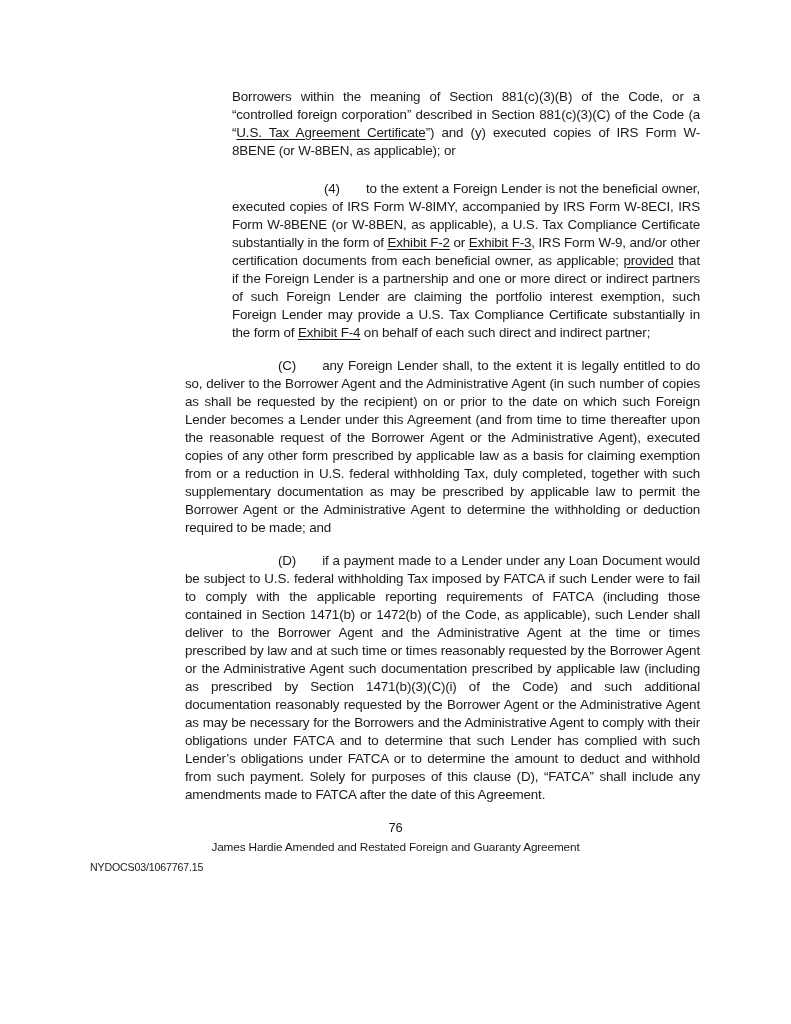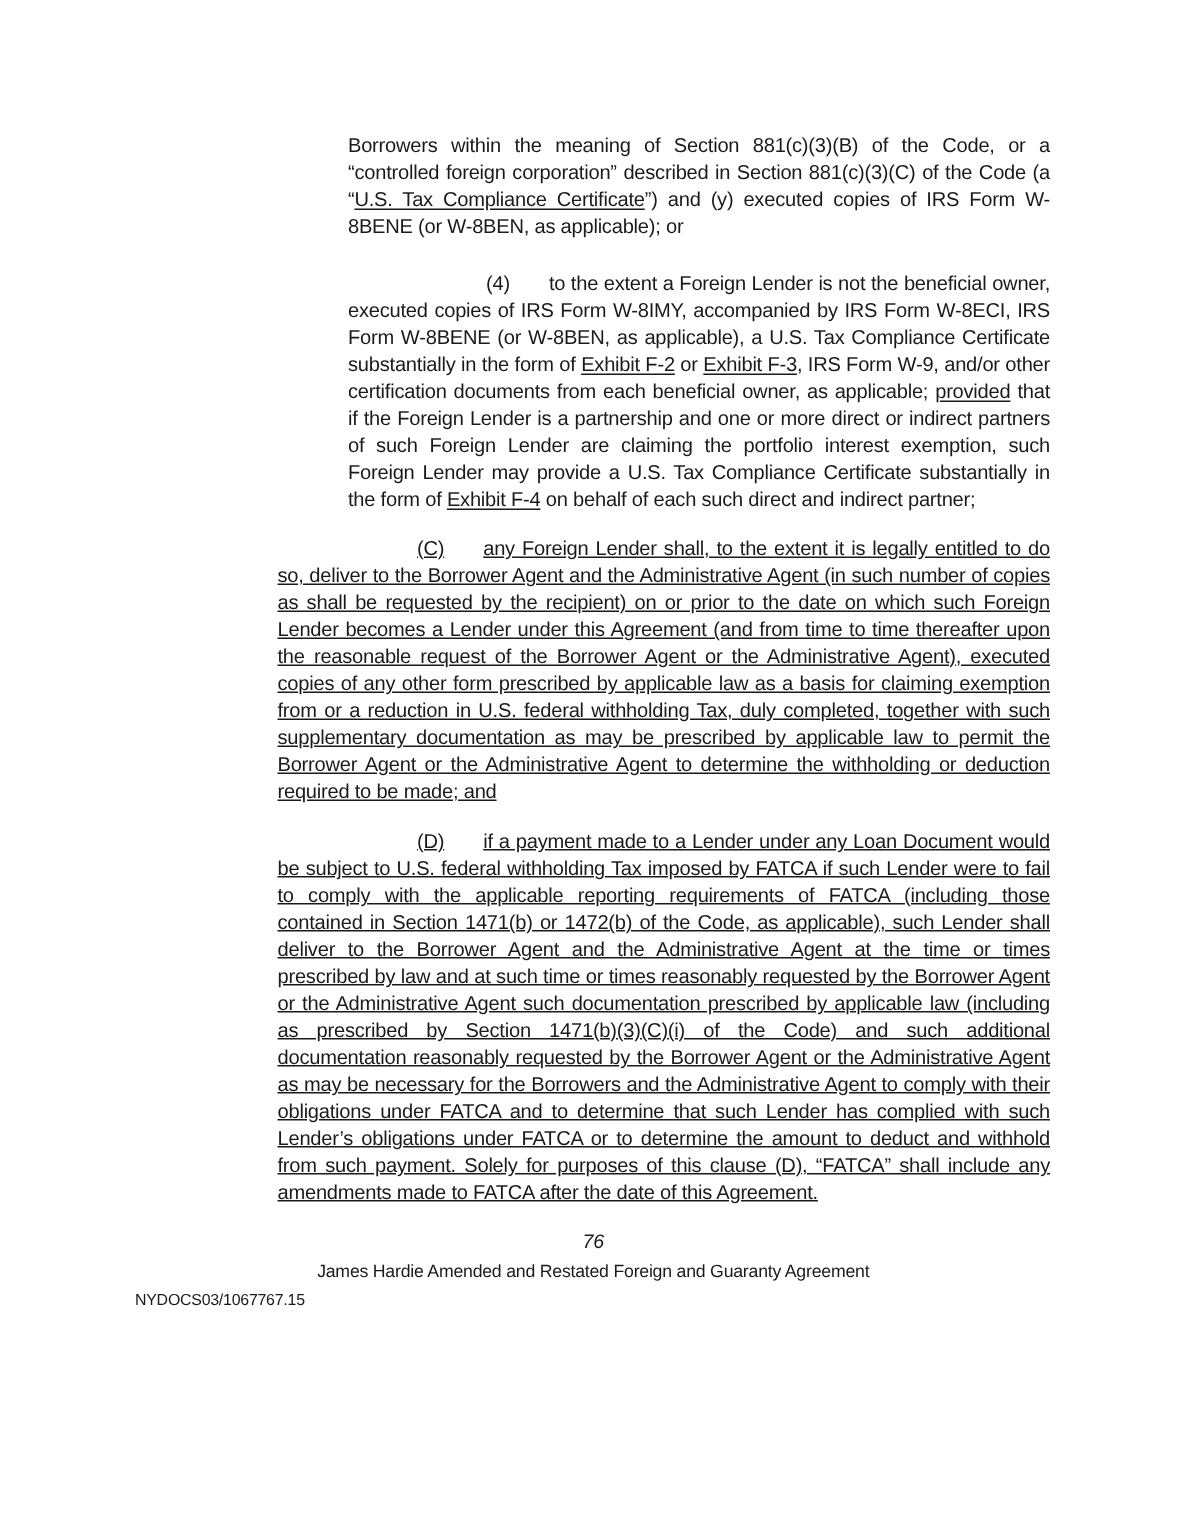--- a/index.html
+++ b/index.html
@@ -23,53 +23,52 @@
   }
   .para {
     text-align: justify;
     margin: 0 0 15px 0;
   }
   
   .p-l3 { margin-left: 232px; width: 468px; }
   .p-l2 { margin-left: 185px; width: 515px; }
   .p-l1 { margin-left: 140px; width: 560px; }
   .p-l3.fi { text-indent: 92px; margin-top: 20px; }
-  .p-l2.fi { text-indent: 93px; text-decoration: underline; }
+  .p-l2.fi { text-indent: 93px; }
   .p-l1.fi { text-indent: 88px; }
   .tab {
     display: inline-block;
     text-indent: 0;
   }
   .u {
     text-decoration: underline;
     text-underline-offset: 2px;
   }
   .footer-pagenum {
     margin-top: 8px;
     text-align: center;
     font-size: 13px;
-    font-style: italic;
   }
   .footer-title {
     text-align: center;
     font-size: 11.8px;
     margin-top: 1px;
   }
   .footer-docnum {
     font-size: 10.6px;
     margin-left: 90px;
     margin-top: 2px;
   }
 </style>
 </head>
 <body>
 
 <div class="page">
   <div id="doc-body">
-      <div class="para p-l3"><span>Borrowers within the meaning of Section 881(c)(3)(B) of the Code, or a “controlled foreign corporation” described in Section 881(c)(3)(C) of the Code (a “</span><span class="u">U.S. Tax Compliance Certificate</span><span>”) and (y) executed copies of IRS Form W-8BENE (or W-8BEN, as applicable); or</span></div>
+      <div class="para p-l3"><span>Borrowers within the meaning of Section 881(c)(3)(B) of the Code, or a “controlled foreign corporation” described in Section 881(c)(3)(C) of the Code (a “</span><span class="u">U.S. Tax Agreement Certificate</span><span>”) and (y) executed copies of IRS Form W-8BENE (or W-8BEN, as applicable); or</span></div>
       <div class="para p-l3 fi"><span>(4)</span><span class="tab" style="width: 26px;"></span><span>to the extent a Foreign Lender is not the beneficial owner, executed copies of IRS Form W-8IMY, accompanied by IRS Form W-8ECI, IRS Form W-8BENE (or W-8BEN, as applicable), a U.S. Tax Compliance Certificate substantially in the form of </span><span class="u">Exhibit F-2</span><span> or </span><span class="u">Exhibit F-3</span><span>, IRS Form W-9, and/or other certification documents from each beneficial owner, as applicable; </span><span class="u">provided</span><span> that if the Foreign Lender is a partnership and one or more direct or indirect partners of such Foreign Lender are claiming the portfolio interest exemption, such Foreign Lender may provide a U.S. Tax Compliance Certificate substantially in the form of </span><span class="u">Exhibit F-4</span><span> on behalf of each such direct and indirect partner;</span></div>
       <div class="para p-l2 fi"><span>(C)</span><span class="tab" style="width: 26px;"></span><span>any Foreign Lender shall, to the extent it is legally entitled to do so, deliver to the Borrower Agent and the Administrative Agent (in such number of copies as shall be requested by the recipient) on or prior to the date on which such Foreign Lender becomes a Lender under this Agreement (and from time to time thereafter upon the reasonable request of the Borrower Agent or the Administrative Agent), executed copies of any other form prescribed by applicable law as a basis for claiming exemption from or a reduction in U.S. federal withholding Tax, duly completed, together with such supplementary documentation as may be prescribed by applicable law to permit the Borrower Agent or the Administrative Agent to determine the withholding or deduction required to be made; and</span></div>
       <div class="para p-l2 fi"><span>(D)</span><span class="tab" style="width: 26px;"></span><span>if a payment made to a Lender under any Loan Document would be subject to U.S. federal withholding Tax imposed by FATCA if such Lender were to fail to comply with the applicable reporting requirements of FATCA (including those contained in Section 1471(b) or 1472(b) of the Code, as applicable), such Lender shall deliver to the Borrower Agent and the Administrative Agent at the time or times prescribed by law and at such time or times reasonably requested by the Borrower Agent or the Administrative Agent such documentation prescribed by applicable law (including as prescribed by Section 1471(b)(3)(C)(i) of the Code) and such additional documentation reasonably requested by the Borrower Agent or the Administrative Agent as may be necessary for the Borrowers and the Administrative Agent to comply with their obligations under FATCA and to determine that such Lender has complied with such Lender’s obligations under FATCA or to determine the amount to deduct and withhold from such payment.  Solely for purposes of this clause (D), “FATCA” shall include any amendments made to FATCA after the date of this Agreement.</span></div>
     </div>
   <div class="footer-pagenum">76</div>
   <div class="footer-title">James Hardie Amended and Restated Foreign and Guaranty Agreement</div>
   <div class="footer-docnum">NYDOCS03/1067767.15</div>
 </div>
 
 </body></html>

